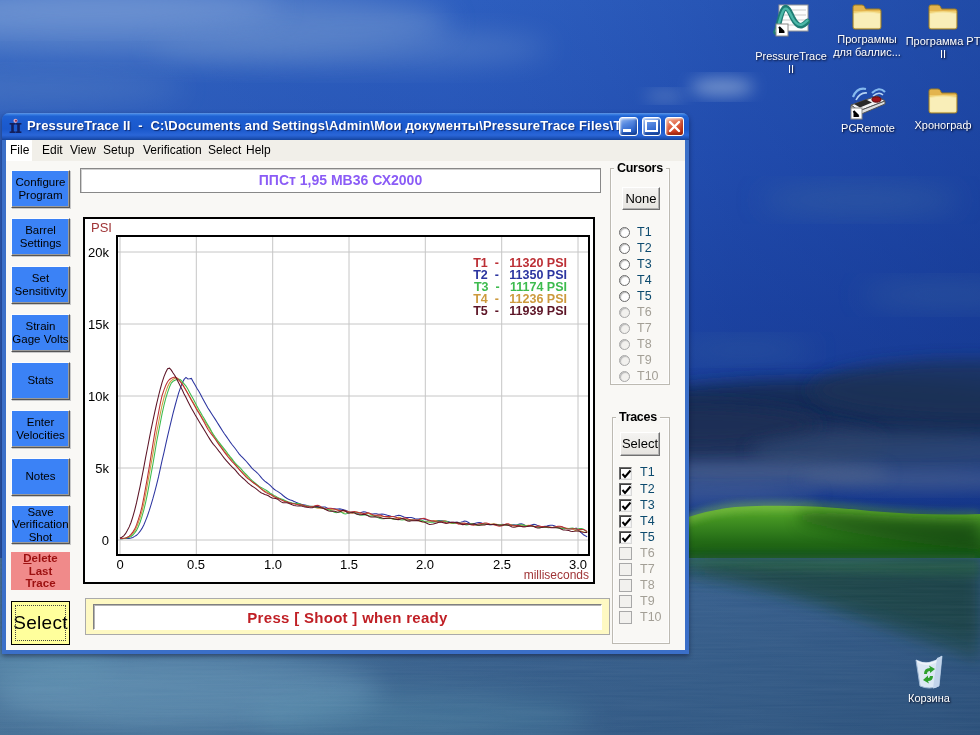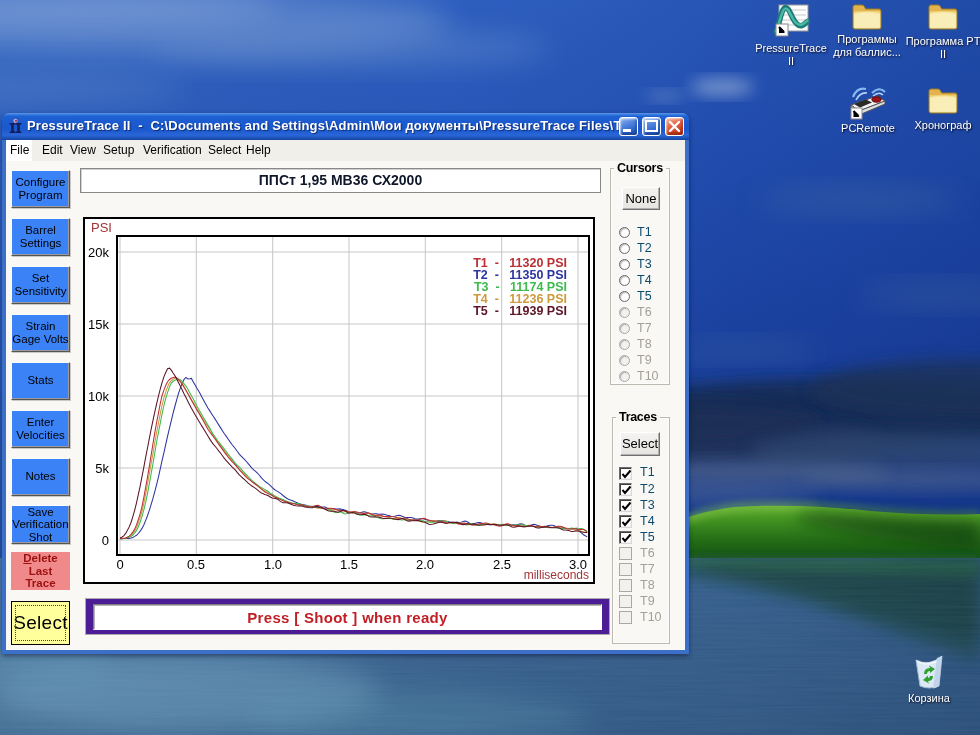--- a/index.html
+++ b/index.html
@@ -15,25 +15,25 @@
 #bmin{left:617px;background:linear-gradient(160deg,#9dbdf2 0%,#5688e0 35%,#2a62ca 75%,#1b4fb0 100%);box-shadow:inset 1px 1px 2px rgba(255,255,255,.7),inset -1px -2px 3px rgba(10,40,110,.55)}
 #bmax{left:640px;background:linear-gradient(160deg,#9dbdf2 0%,#5688e0 35%,#2a62ca 75%,#1b4fb0 100%);box-shadow:inset 1px 1px 2px rgba(255,255,255,.7),inset -1px -2px 3px rgba(10,40,110,.55)}
 #bclose{left:663px;background:linear-gradient(160deg,#f2b49a 0%,#e2694a 40%,#cf3d1e 75%,#b02d12 100%);box-shadow:inset 1px 1px 2px rgba(255,255,255,.6),inset -1px -2px 3px rgba(120,20,0,.55)}
 #winbody{position:absolute;left:4px;top:27px;width:679px;height:510px;background:#f6f5f1}
 #menubar{position:absolute;left:0;top:0;width:679px;height:21px;background:#f1efe9;font-size:12px;color:#000}
 .mi{position:absolute;top:3px}
 #formarea{position:absolute;left:0;top:21px;width:679px;height:489px;background:#f9f8f5}
 
 .vbtn{position:absolute;left:5px;width:59px;background:#3b82f6;border-top:1px solid #fdfdfd;border-left:1px solid #fdfdfd;border-right:1px solid #555;border-bottom:1px solid #555;box-shadow:inset -1px -1px 0 #9a9a9a,1px 1px 0 #c8c8c8;font-size:11.5px;line-height:13.5px;text-align:center;display:flex;align-items:center;justify-content:center;font-family:"Liberation Sans",sans-serif;color:#000}
 
-#loadname{position:absolute;left:74px;top:7px;width:521px;height:25px;background:#fff;border:1px solid #888;box-shadow:inset 1px 1px 0 #d0d0d0;text-align:center;font-size:14px;font-weight:bold;line-height:23px;color:#0f172a}
+#loadname{position:absolute;left:74px;top:7px;width:521px;height:25px;background:#fff;border:1px solid #888;box-shadow:inset 1px 1px 0 #d0d0d0;text-align:center;font-size:14px;font-weight:bold;line-height:23px;color:#8b5cf6}
 
 #chart{position:absolute;left:77px;top:56px;width:512px;height:367px;background:#fff}
 
-#msgouter{position:absolute;left:79px;top:437px;width:525px;height:37px;background:#4c1d95;border:1px solid #aaa}
+#msgouter{position:absolute;left:79px;top:437px;width:525px;height:37px;background:#fef9c3;border:1px solid #aaa}
 #msginner{position:absolute;left:7px;top:5px;width:509px;height:26px;background:#fff;border-top:1px solid #808080;border-left:1px solid #808080;border-right:1px solid #fff;border-bottom:1px solid #fff;box-shadow:inset 1px 1px 0 #b4b4b4;text-align:center;font-size:15px;font-weight:bold;color:#c01f25;line-height:25px;letter-spacing:.3px}
 
 .grp{position:absolute;border:1px solid #bdbab2;box-shadow:inset 0 0 0 1px #fdfdfd}
 .grplabel{position:absolute;top:-8px;left:3px;background:#f8f7f4;padding:0 3px;font-weight:bold;font-size:12.5px;letter-spacing:-0.3px;color:#000}
 .xpbtn{position:absolute;background:linear-gradient(180deg,#f4f3f1,#e6e4e0);border-top:1px solid #fff;border-left:1px solid #fff;border-right:1px solid #707070;border-bottom:1px solid #707070;box-shadow:inset -1px -1px 0 #b0b0b0;text-align:center;font-size:13px;color:#000}
 .radio{position:absolute;width:11px;height:11px;border-radius:50%;background:#fff;border:1px solid #6a6a6a;box-shadow:inset 1px 1px 1px #b8b8b8}
 .radio.dis{border-color:#a8a8a8;background:#f2f1ee}
 .rlabel{position:absolute;font-size:12.5px;color:#0c4a6e}
 .rlabel.dis{color:#a39f96}
 .cbox{position:absolute;width:13px;height:13px;background:#fff;border-top:1px solid #6a6a6a;border-left:1px solid #6a6a6a;border-right:1px solid #d8d8d8;border-bottom:1px solid #d8d8d8;box-shadow:inset 1px 1px 0 #404040, inset -1px -1px 0 #f0f0f0}
@@ -136,21 +136,21 @@
           <line x1="9" y1="18" x2="34" y2="18"></line>
           <line x1="9" y1="23" x2="34" y2="23"></line>
         </g>
    <path d="M4,30 C7,25 8,11 12,6.5 C15,3.5 17.5,9 20.5,15.5 C23.5,21.5 27,24.5 30,23.5 C32,23 33.5,21 35.5,19.5" fill="none" stroke="#1f7c74" stroke-width="5.6" stroke-linecap="round"></path>
    <path d="M4,29 C7,24 8.5,12 12,7.5 C15,4.5 17.5,10 20.5,16 C23.5,21.5 27,23.5 30,22.5 C32,22 33.5,20 35.5,18.5" fill="none" stroke="#4cb8a8" stroke-width="2.4" stroke-linecap="round"></path>
    <rect x="4" y="22" width="12" height="12" fill="#fff" stroke="#888"></rect>
    <path d="M7,31 L7,25 L13,31 Z" fill="#000"></path>
         <path d="M7,25 L12,30" stroke="#000" stroke-width="2.2"></path>
   </svg>
  </div>
- <div style="margin-top:4px">PressureTrace<br>II</div>
+ <div style="margin-top:12px">PressureTrace<br>II</div>
 </div>
 <div class="icon" style="left:817px;top:2px;width:100px">
  <div class="img" style="width:32px;height:30px">
   <svg width="32" height="30" viewBox="0 0 32 30">
    <path d="M2,9 L2,5 Q2,3 4,3 L11,3 Q12.6,3 13.4,4.6 L14.6,7 L28,7 Q30,7 30,9 Z" fill="#e3b44e"></path>
    <path d="M2,9 L30,9 L30,25 Q30,27 28,27 L4,27 Q2,27 2,25 Z" fill="#eecc6e"></path>
    <path d="M2,11 Q16,8 30,11 L30,25 Q30,27 28,27 L4,27 Q2,27 2,25 Z" fill="#f5e49c"></path>
    <path d="M3.2,12 Q16,9.3 28.8,12 L28.8,25.8 L3.2,25.8 Z" fill="#f9eeb8"></path>
    <path d="M2,9 L2,5 Q2,3 4,3 L11,3 Q12.6,3 13.4,4.6 L14.6,7 L28,7 Q30,7 30,9 L30,25 Q30,27 28,27 L4,27 Q2,27 2,25 Z" fill="none" stroke="#9a7a24" stroke-width="1"></path>
   </svg>

